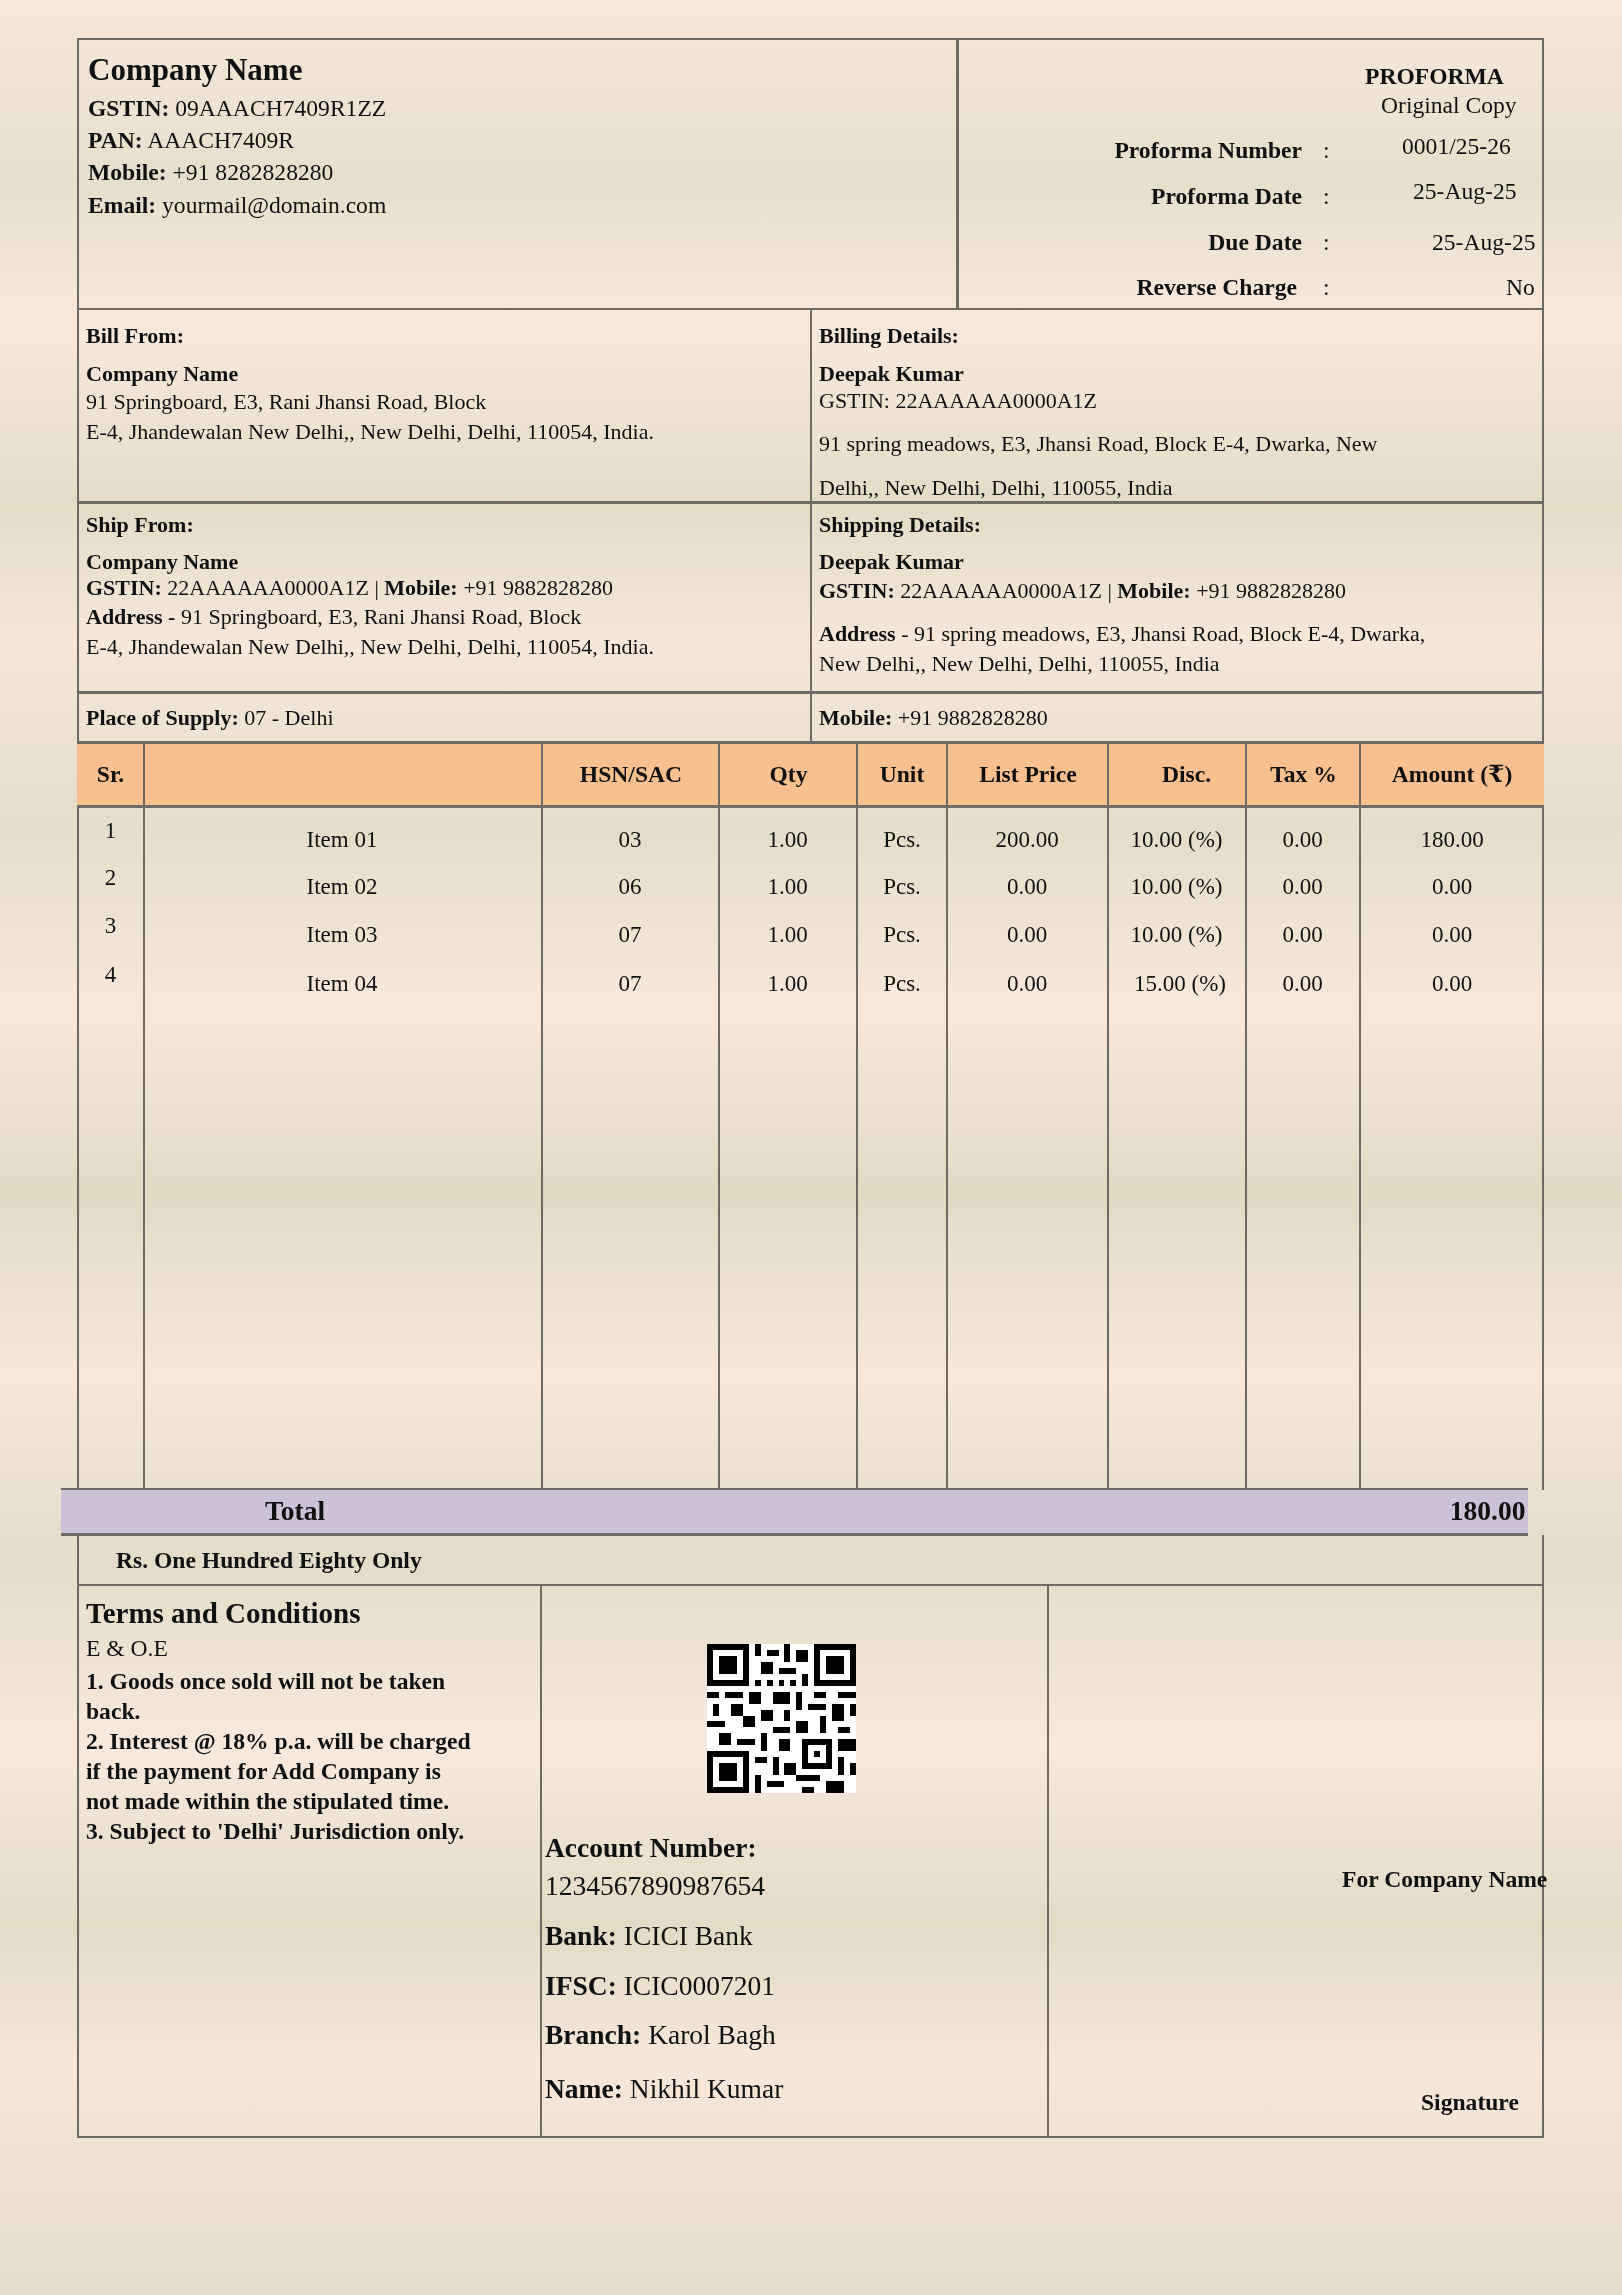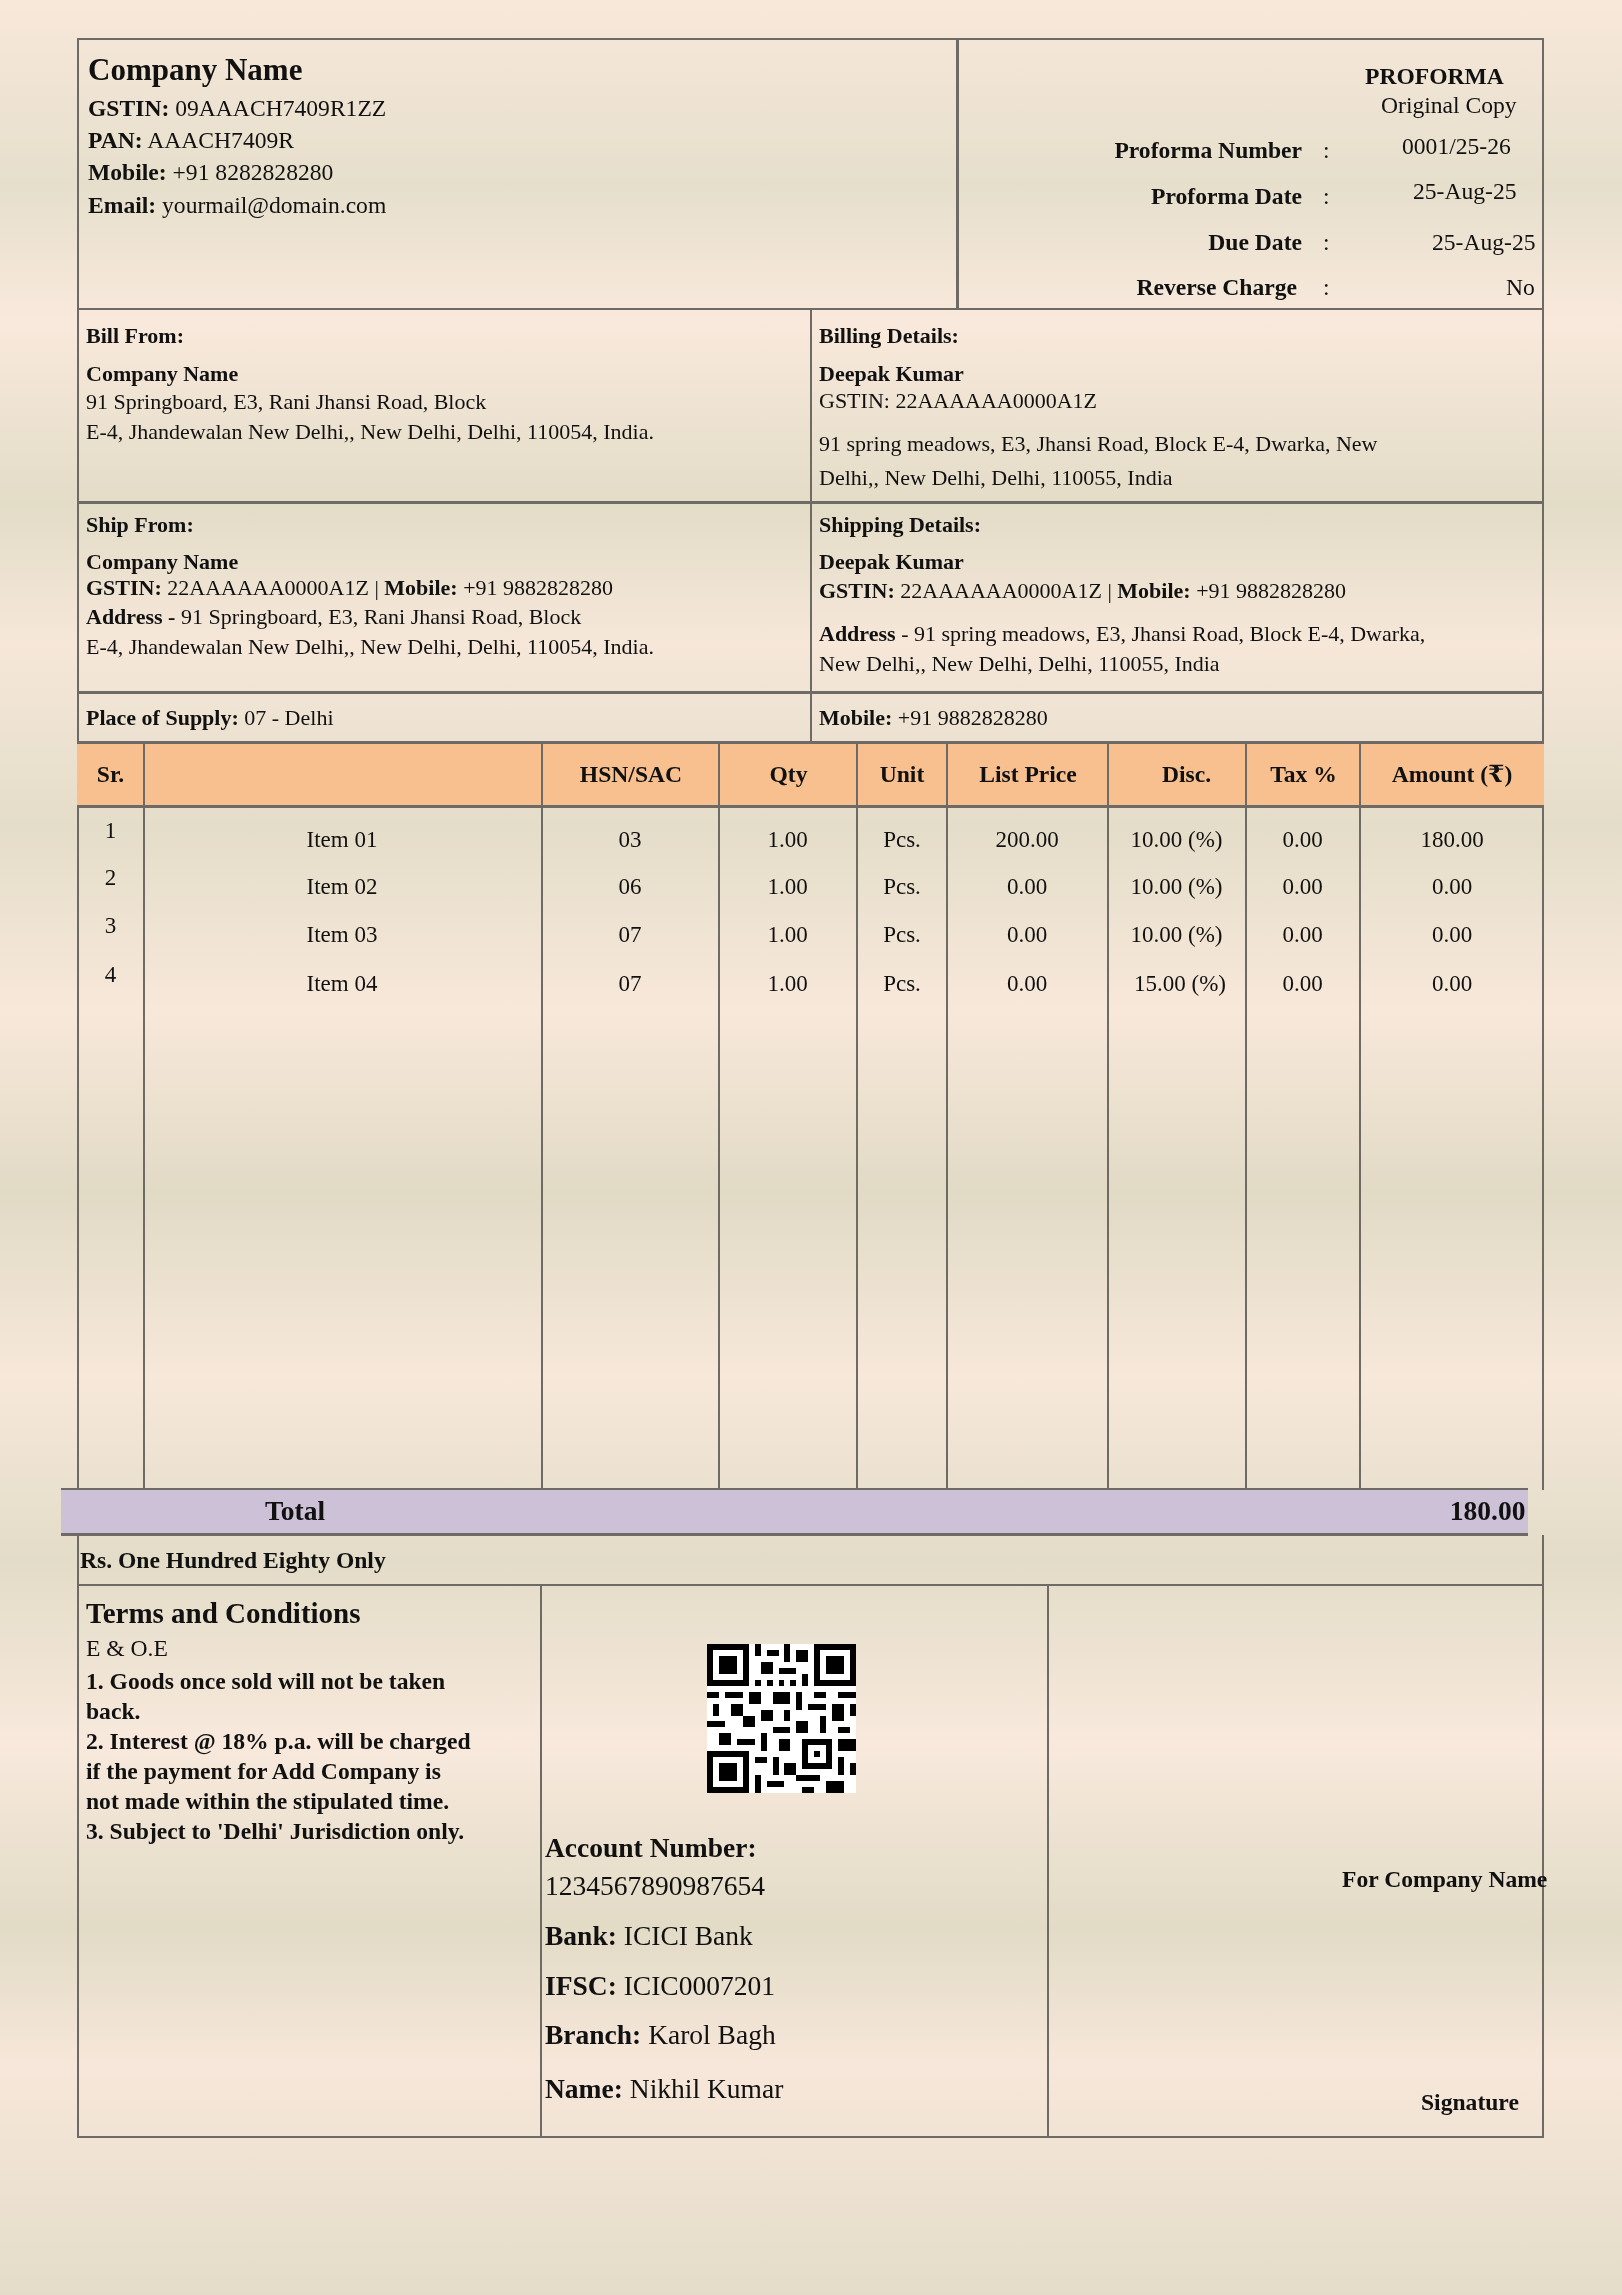--- a/index.html
+++ b/index.html
@@ -69,21 +69,21 @@
 
 <div class="abs t34 bold" style="left:86px;top:321px;">Bill From:</div>
 <div class="abs t34 bold" style="left:86px;top:359px;">Company Name</div>
 <div class="abs t34" style="left:86px;top:387px;">91 Springboard, E3, Rani Jhansi Road, Block</div>
 <div class="abs t34" style="left:86px;top:417px;">E-4, Jhandewalan New Delhi,, New Delhi, Delhi, 110054, India.</div>
 
 <div class="abs t34 bold" style="left:819px;top:321px;">Billing Details:</div>
 <div class="abs t34 bold" style="left:819px;top:359px;">Deepak Kumar</div>
 <div class="abs t34" style="left:819px;top:386px;">GSTIN: 22AAAAAA0000A1Z</div>
 <div class="abs t34" style="left:819px;top:429px;">91 spring meadows, E3, Jhansi Road, Block E-4, Dwarka, New</div>
-<div class="abs t34" style="left:819px;top:463px;">Delhi,, New Delhi, Delhi, 110055, India</div>
+<div class="abs t34" style="left:819px;top:473px;">Delhi,, New Delhi, Delhi, 110055, India</div>
 
 <div class="abs t34 bold" style="left:86px;top:510px;">Ship From:</div>
 <div class="abs t34 bold" style="left:86px;top:547px;">Company Name</div>
 <div class="abs t34" style="left:86px;top:573px;">
   <span class="lbl">GSTIN:</span>
   <span>22AAAAAA0000A1Z</span>
   <span>|</span>
   <span class="lbl">Mobile:</span>
   <span>+91 9882828280</span>
 </div>
@@ -173,21 +173,21 @@
   <div class="td" style="left:1245px;top:971px;width:115px;">0.00</div>
   <div class="td" style="left:1360px;top:971px;width:184px;">0.00</div>
 </div>
 
 <div id="total-bar">
   <div class="abs" style="left:204px;top:5.2px;font-size:27.5px;font-weight:bold;">Total</div>
   <div class="abs" style="right:2.6px;top:5.2px;font-size:27.5px;font-weight:bold;">180.00</div>
 </div>
 
 <div class="box" style="left:77px;top:1535px;width:1467px;height:51px;border-top:none;"></div>
-<div class="abs" style="left:80px;top:1547px;font-size:23.6px;font-weight:bold;">Rs. One Hundred Eighty Only</div>
+<div class="abs" style="left:80px;top:1547px;font-size:23.6px;font-weight:bold;padding-left:36px;">Rs. One Hundred Eighty Only</div>
 
 <div class="box" style="left:77px;top:1584px;width:1467px;height:554px;border-width:2.6px;"></div>
 <div class="vline" style="left:540px;top:1584px;height:554px;"></div>
 <div class="vline" style="left:1047px;top:1584px;height:554px;"></div>
 
 <div class="abs" style="left:86px;top:1597px;font-size:29px;font-weight:bold;">Terms and Conditions</div>
 <div class="abs" style="left:86px;top:1635px;font-size:23.6px;">E &amp; O.E</div>
 <div class="abs" style="left:86px;top:1666px;font-size:23.6px;font-weight:bold;line-height:30px;">
   <div>1. Goods once sold will not be taken</div>
   <div>back.</div>

